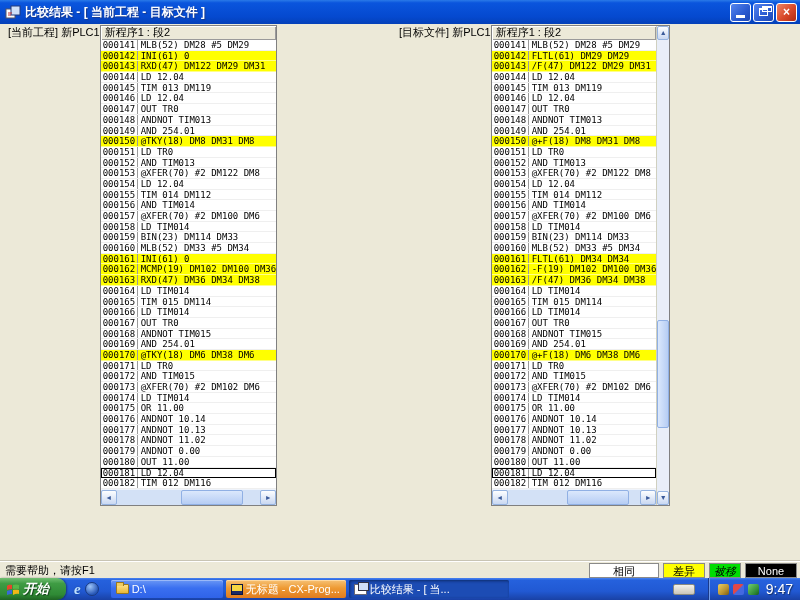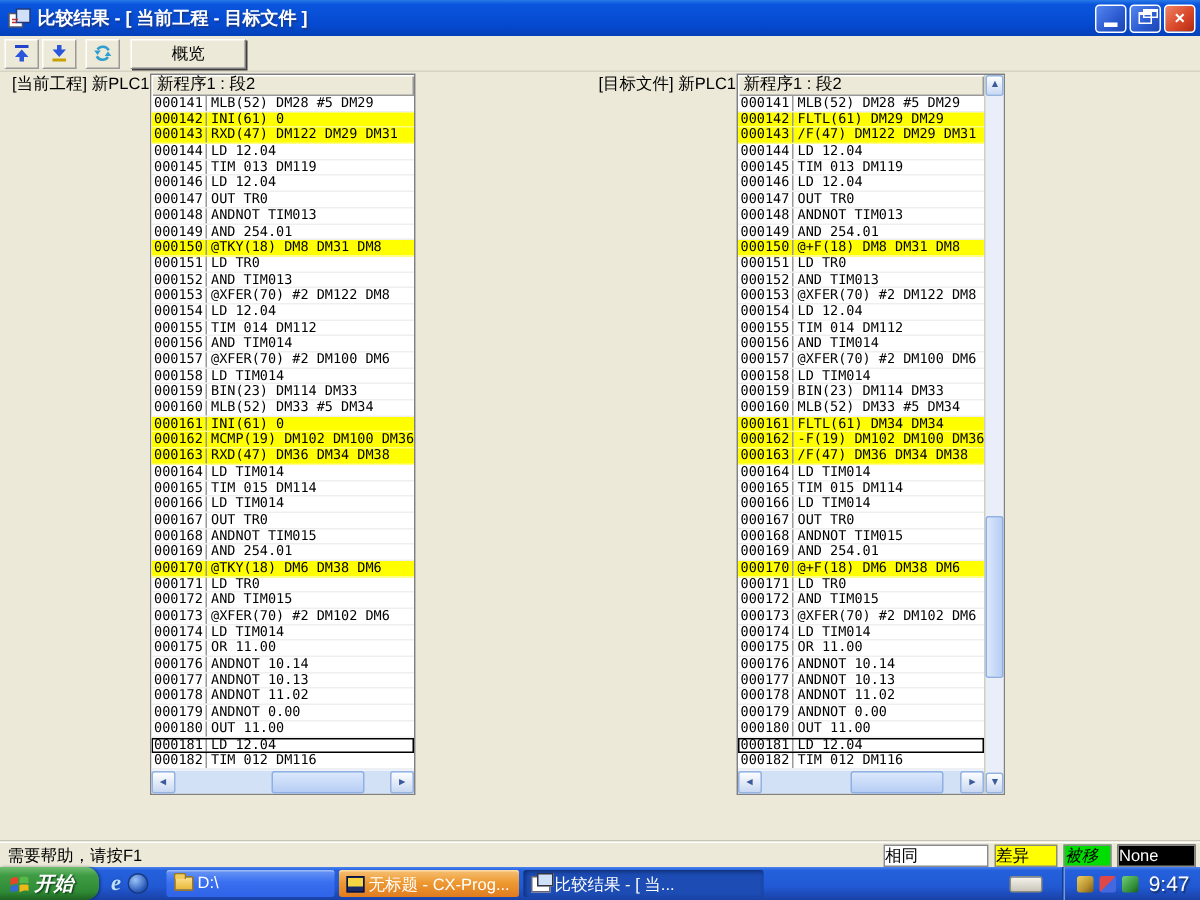--- a/index.html
+++ b/index.html
@@ -68,21 +68,21 @@
     border:1px solid #95b3e0; border-radius:2px; color:#3a5a9a; font-size:7px; text-align:center; line-height:12px; }
   .vtrack { flex:1; position:relative; }
   .vthumb { position:absolute; left:0; width:100%; height:108px; top:62%;
     background:linear-gradient(90deg,#dbe8fc,#b6cdf4); border:1px solid #90b0e4; border-radius:2px; }
 
   
   .statusbar { height:17px; background:#ece9d8; border-top:1px solid #fff;
     box-shadow:0 -1px 0 #c8c4b4; display:flex; align-items:center; }
   .help { flex:1; padding-left:5px; white-space:nowrap; }
   .legend { display:flex; gap:4px; margin-right:3px; }
-  .legend-box { height:15px; line-height:14px; text-align:left; border:1px solid #8a8a8a; font-size:11px; }
+  .legend-box { height:15px; line-height:14px; text-align:center; border:1px solid #8a8a8a; font-size:11px; }
   .legend-box:nth-child(1){ width:70px; } .legend-box:nth-child(2){ width:42px; }
   .legend-box:nth-child(3){ width:32px;font-style:italic; } .legend-box:nth-child(4){ width:52px; }
 
   
   .taskbar { height:22px; display:flex; align-items:center;
     background:linear-gradient(180deg,#4a83f0 0%,#2561dd 10%,#2159d3 60%,#1941a5 100%); }
   .startbtn { height:22px; width:66px; flex:0 0 auto; display:flex; align-items:center; gap:3px; padding-left:6px;
     background:linear-gradient(180deg,#72bf72 0%,#3f9c44 25%,#2f8a35 75%,#1e6323 100%);
     border-radius:0 9px 9px 0; box-shadow:1px 0 2px rgba(0,0,0,.4); color:#fff;
     font-style:italic; font-weight:bold; font-size:13px; text-shadow:1px 1px 1px #14421a; }
@@ -138,43 +138,20 @@
           <span class="minbar"></span>
         </div>
       <div class="cbtn" data-name="restore-button">
           <span class="restbox"></span>
         </div>
       <div class="cbtn close" data-name="close-button">×</div>
     </div>
   </div>
 
 
-  <div class="toolbar" data-name="toolbar">
-    <div class="tbtn" data-name="previous-difference-button">
-      <svg data-name="arrow-up-to-bar-icon" width="13" height="13" viewBox="0 0 13 13">
-        <rect x="2" y="1" width="9" height="2" fill="#2244cc"></rect>
-        <path d="M6.5 4 L11 9 H8 V12 H5 V9 H2 Z" fill="#2b55dd"></path>
-      </svg>
-    </div>
-    <div class="tbtn" data-name="next-difference-button">
-      <svg data-name="arrow-down-to-bar-icon" width="13" height="13" viewBox="0 0 13 13">
-        <path d="M6.5 9 L11 4 H8 V1 H5 V4 H2 Z" fill="#2b55dd"></path>
-        <rect x="2" y="10" width="9" height="2" fill="#c8a000"></rect>
-      </svg>
-    </div>
-    <div class="tbtn gap" data-name="refresh-button">
-      <svg data-name="refresh-icon" width="13" height="13" viewBox="0 0 13 13" fill="none">
-        <path d="M10.5 4.5 A4.5 4.5 0 0 0 3 4" stroke="#2f9fd0" stroke-width="1.7"></path>
-        <path d="M2.5 8.5 A4.5 4.5 0 0 0 10 9" stroke="#2f9fd0" stroke-width="1.7"></path>
-        <polygon points="0.8,4.6 5.2,4.6 3,7.6" fill="#2f9fd0"></polygon>
-        <polygon points="7.8,8.4 12.2,8.4 10,5.4" fill="#2f9fd0"></polygon>
-      </svg>
-    </div>
-    <div class="ovbtn" data-name="overview-button">概览</div>
-  </div>
 
   <div class="content" data-name="compare-area">
 
     <div class="panel-col left">
       <div class="caption" data-name="panel-caption">[当前工程] 新PLC1</div>
       <div class="panelbox" data-name="code-panel-current">
         <div class="phead" data-name="panel-header">新程序1 : 段2</div>
         <div class="rows" data-name="row-list">
             <div class="row same" data-name="code-row">
               <span class="addr" data-name="row-address">000141</span>

